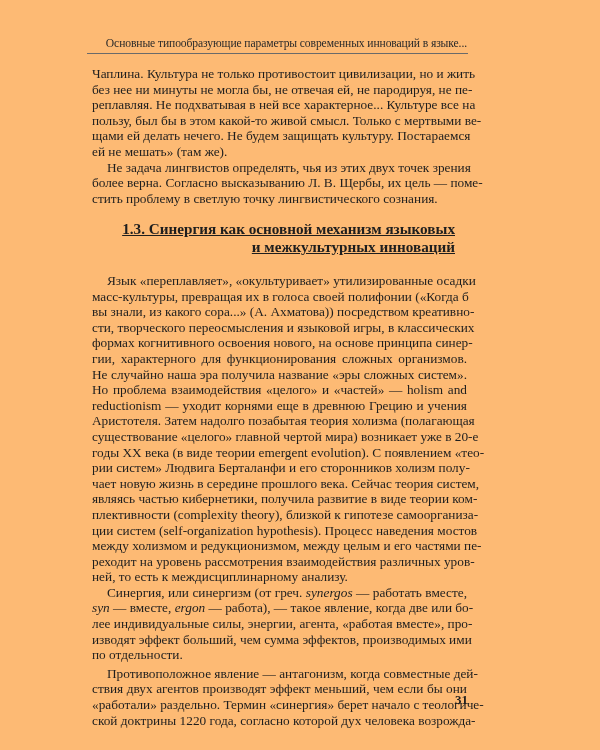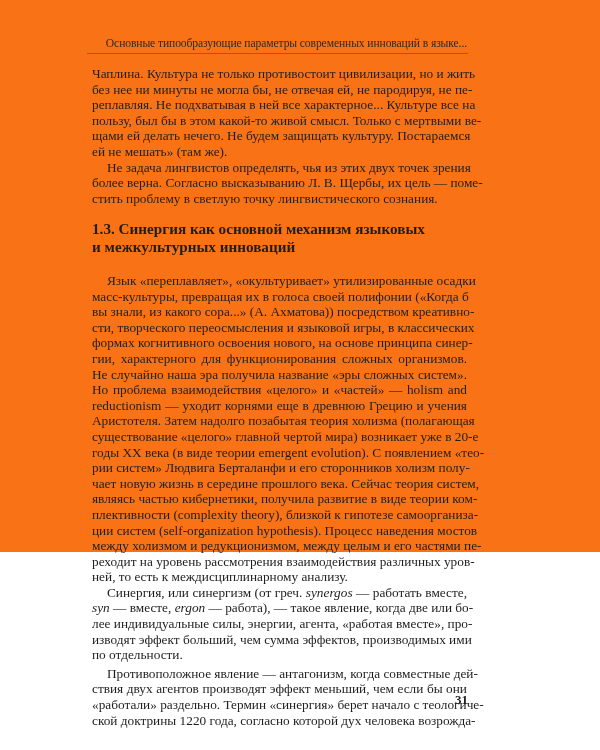--- a/index.html
+++ b/index.html
@@ -11,22 +11,22 @@
       width: 600px;
       height: 750px;
       position: relative;
       overflow: hidden;
       font-family: "Liberation Serif", "DejaVu Serif", serif;
       color: #1e1e1e;
     }
     .page {
       position: absolute;
       left: 0; top: 0;
-      width: 600px; height: 552px;
-      background: #f97316;
+      width: 600px; height: 750px;
+      background: #fdba74;
     }
     .running-head {
       position: absolute;
       left: 87px;
       top: 37px;
       width: 380px;
       font-size: 11.6px;
       text-align: right;
       color: #2a2a2a;
       white-space: nowrap;
@@ -58,27 +58,28 @@
       height: 15.6px;
     }
     .line.last {
       text-align-last: left;
     }
     .line.indent {
       padding-left: 15px;
     }
     .section-title {
       position: absolute;
-      left: 92px;
+      left: 80px;
       top: 220px;
       width: 375px;
-      text-align: left;
+      text-align: right;
       font-weight: bold;
       font-size: 15.2px;
       line-height: 18px;
+      text-decoration: underline;
     }
     .section-title span { display: block; white-space: nowrap; }
     .body-text-2 {
       position: absolute;
       left: 92px;
       top: 273px;
       width: 375px;
       font-size: 13.3px;
       line-height: 15.65px;
     }

